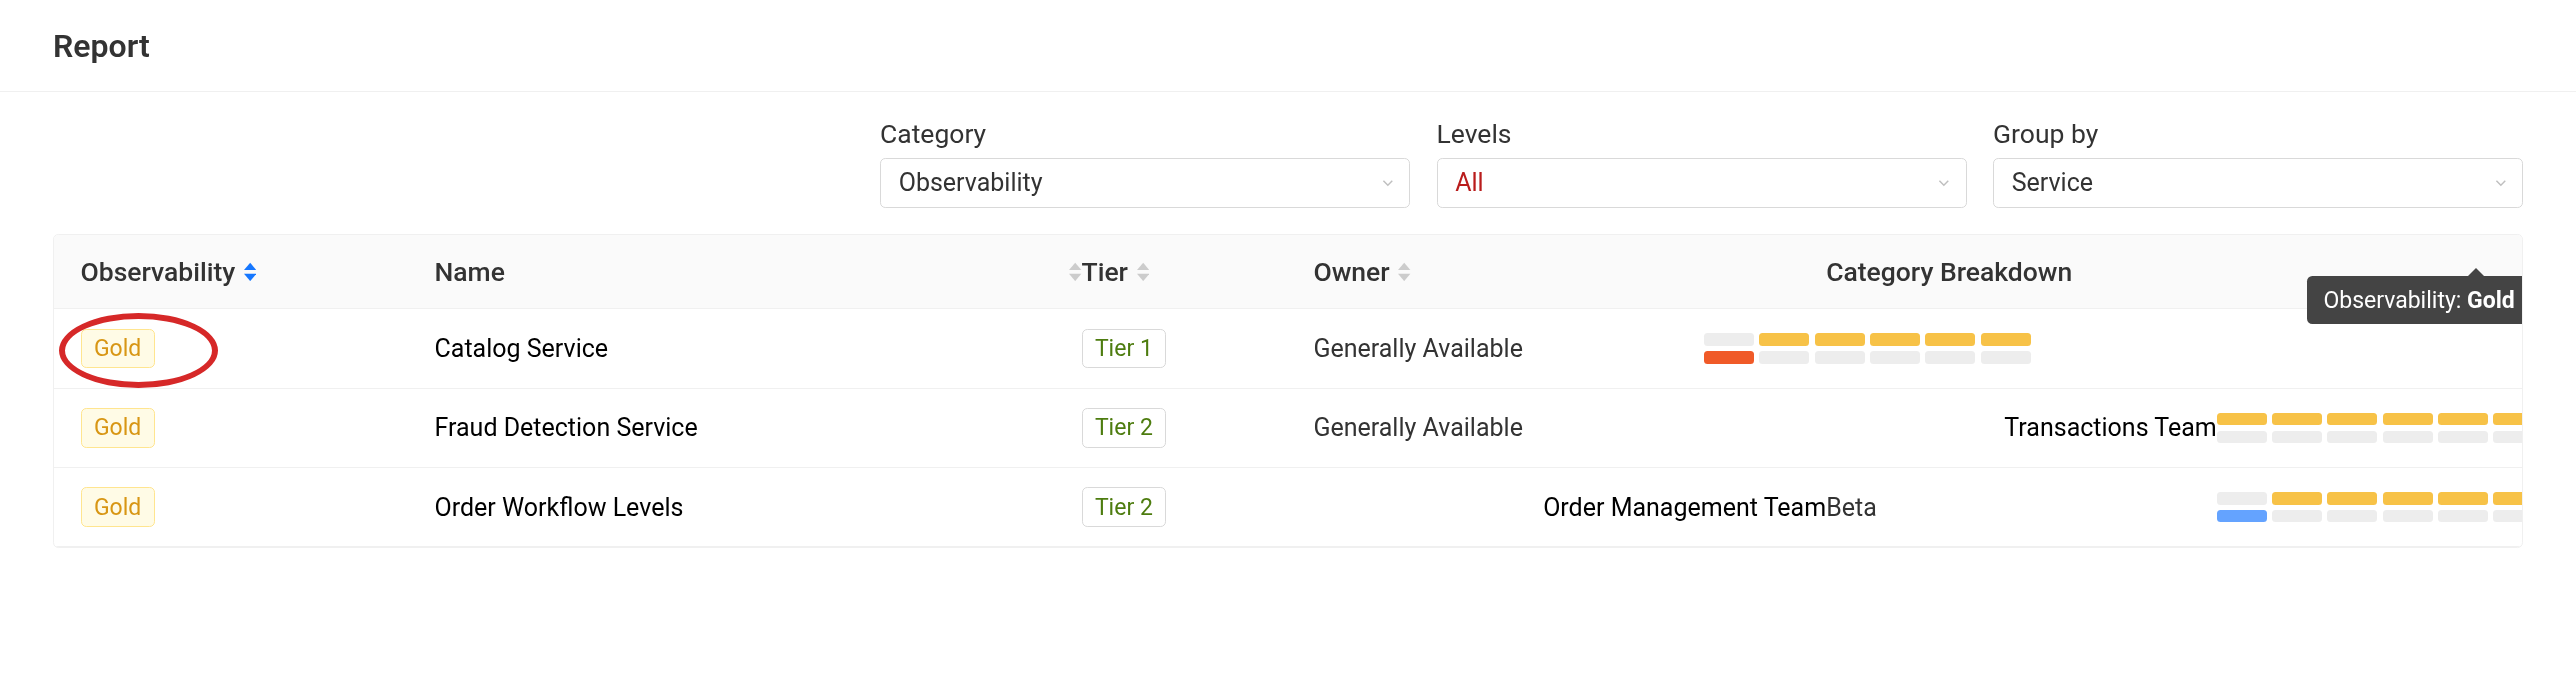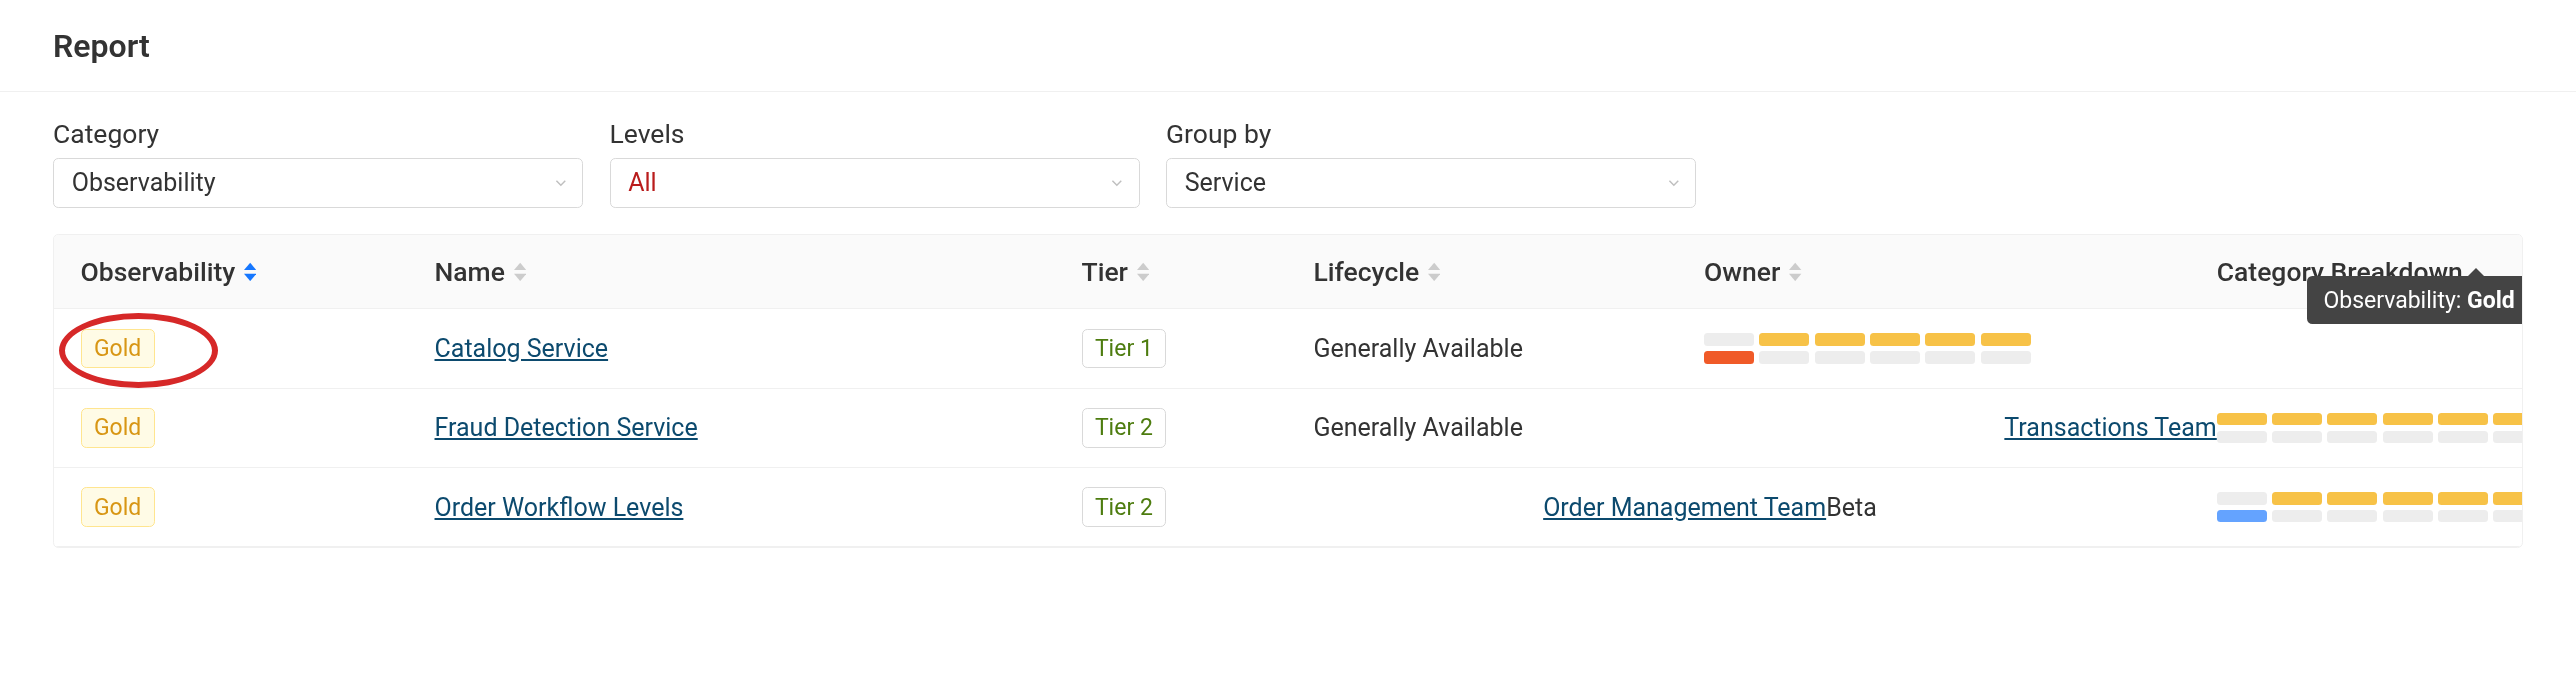--- a/index.html
+++ b/index.html
@@ -18,20 +18,21 @@
     .divider {
       border-top: 0.9px solid #f0f0f0;
       margin-left: -53px;
       margin-right: -53px;
       margin-bottom: 26.5px;
     }
     .filters {
       display: flex;
       gap: 26.5px;
       margin-bottom: 26.5px;
+      justify-content: flex-end;
     }
     .filter {
       display: flex;
       flex-direction: column;
     }
     .filter-label {
       font-size: 26.5px;
       font-weight: 400;
       margin-bottom: 8.8px;
       color: #333;
@@ -72,21 +73,21 @@
       border-bottom: 0.9px solid #f0f0f0;
       padding: 21px 0 21px 26.5px;
       font-weight: 500;
       font-size: 26.5px;
     }
     .th { display: flex; align-items: center; gap: 8.8px; color: #333; }
     .sort-icon { display: inline-flex; flex-direction: column; line-height: 0; gap: 1.8px; }
     .sort-icon svg { width: 12.4px; height: 8.8px; }
 
     .col-level { width: 14.5%; }
-    .col-name { width: 26.5%; }
+    .col-name { width: 26.5%; justify-content: space-between; }
     .col-tier { width: 9.5%; }
     .col-lifecycle { width: 16%; }
     .col-owner { width: 21%; text-align: right; }
     .col-breakdown { width: 12.5%; }
 
     .row {
       display: flex;
       align-items: center;
       border-bottom: 0.9px solid #f0f0f0;
       padding: 19.4px 0 19.4px 26.5px;
@@ -95,21 +96,21 @@
     .cell { font-size: 25px; }
     .badge {
       display: inline-block;
       border: 0.9px solid #ffe58f;
       background: #fffbe6;
       color: #d89614;
       font-size: 23px;
       padding: 5.3px 12.4px;
       border-radius: 5.3px;
     }
-    .link { color: #0c4a6e; cursor: pointer; text-decoration: underline; }
+    .link { color: #000000; cursor: pointer; }
     .tier-tag {
       display: inline-block;
       border: 0.9px solid #d9d9d9;
       background: #fff;
       color: #4d7c0f;
       font-size: 23px;
       padding: 5.3px 12.4px;
       border-radius: 5.3px;
     }
     .breakdown {
@@ -234,31 +235,20 @@
           <svg viewBox="0 0 10 6">
               <path d="M5 0 L10 6 L0 6 Z" fill="#ccc"></path>
             </svg>
           <svg viewBox="0 0 10 6">
               <path d="M5 6 L10 0 L0 0 Z" fill="#ccc"></path>
             </svg>
         </span>
       </div>
       <div class="th col-tier">
         <span>Tier</span>
-        <span class="sort-icon">
-          <svg viewBox="0 0 10 6">
-              <path d="M5 0 L10 6 L0 6 Z" fill="#ccc"></path>
-            </svg>
-          <svg viewBox="0 0 10 6">
-              <path d="M5 6 L10 0 L0 0 Z" fill="#ccc"></path>
-            </svg>
-        </span>
-      </div>
-      <div class="th col-lifecycle">
-        <span>Lifecycle</span>
         <span class="sort-icon">
           <svg viewBox="0 0 10 6">
               <path d="M5 0 L10 6 L0 6 Z" fill="#ccc"></path>
             </svg>
           <svg viewBox="0 0 10 6">
               <path d="M5 6 L10 0 L0 0 Z" fill="#ccc"></path>
             </svg>
         </span>
       </div>
       <div class="th col-owner">

